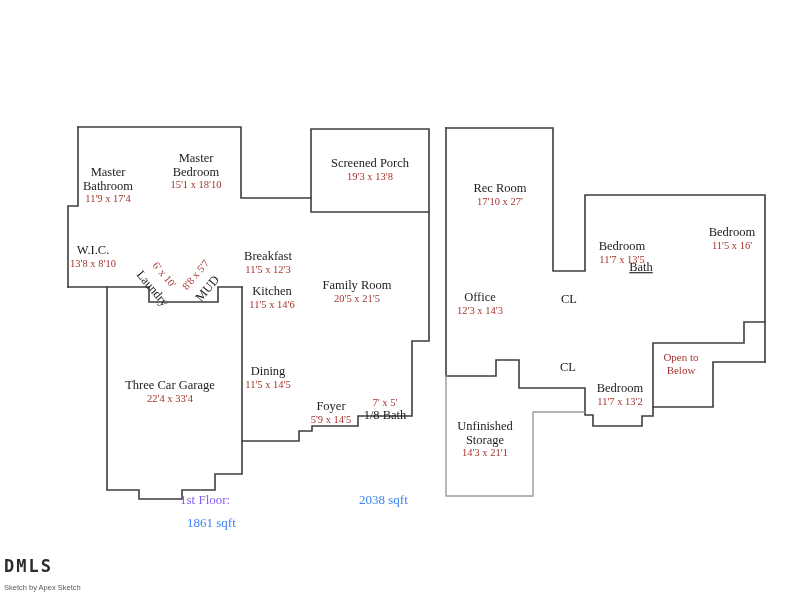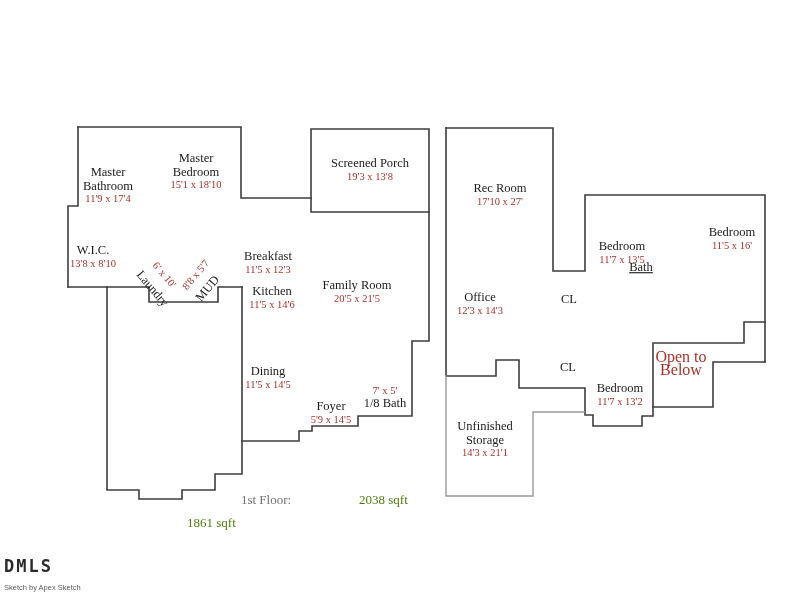--- a/index.html
+++ b/index.html
@@ -4,26 +4,26 @@
 <style>
   html,body{margin:0;padding:0;background:#fff;}
   #canvas{position:relative;width:805px;height:600px;background:#ffffff;overflow:hidden;
           font-family:"Liberation Serif",serif;}
   #walls{position:absolute;left:0;top:0;}
   .room{position:absolute;transform:translate(-50%,-50%);text-align:center;}
   .rname{font:12.5px/13.5px "Liberation Serif",serif;color:#1c1c1c;white-space:pre-line;}
   .rdims{font:10.5px/12px "Liberation Serif",serif;color:#a5342c;white-space:pre-line;}
   .rot-cw{transform:translate(-50%,-50%) rotate(50deg);}
   .rot-ccw{transform:translate(-50%,-50%) rotate(-50deg);}
-  .otb .rdims{font-size:16px;line-height:12.5px;}
+  .otb .rdims{font-size:11px;line-height:12.5px;}
   .summary{position:absolute;left:180px;top:492px;}
   .srow{display:flex;align-items:baseline;margin-bottom:7px;}
-  .slabel{display:inline-block;width:172px;text-align:center;
-          font:13px "Liberation Serif",serif;color:#737373;}
-  .svalue{margin-left:7px;font:13px "Liberation Serif",serif;color:#4d7c0f;}
+  .slabel{display:inline-block;width:172px;text-align:left;
+          font:13px "Liberation Serif",serif;color:#8b5cf6;}
+  .svalue{margin-left:7px;font:13px "Liberation Serif",serif;color:#3b82f6;}
   .logo{position:absolute;left:4px;top:556px;font:bold 17px "DejaVu Sans Mono",monospace;
         letter-spacing:2px;color:#2b2b2b;text-align:right;}
   .credit{position:absolute;left:4px;top:583px;font:7.5px "Liberation Sans",sans-serif;color:#5a5a5a;}
 </style>
 </head>
 <body>
 
 <div id="canvas">
 
   <svg id="walls" width="805" height="600" viewBox="0 0 805 600">
@@ -84,25 +84,29 @@
     <div class="rdims">11'5 x 14'6</div>
   </div>
   <div class="room" style="left:357px;top:292px;">
     <div class="rname">Family Room</div>
     <div class="rdims">20'5 x 21'5</div>
   </div>
   <div class="room" style="left:268px;top:378px;">
     <div class="rname">Dining</div>
     <div class="rdims">11'5 x 14'5</div>
   </div>
+  <div class="room" style="left:170px;top:392px;">
+    <div class="rname">Three Car Garage</div>
+    <div class="rdims">22'4 x 33'4</div>
+  </div>
   <div class="room" style="left:331px;top:413px;">
     <div class="rname">Foyer</div>
     <div class="rdims">5'9 x 14'5</div>
   </div>
-  <div class="room" style="left:385px;top:398px;">
+  <div class="room" style="left:385px;top:410px;">
     <div class="rdims">7' x 5'</div>
     <div class="rname">1/8 Bath</div>
   </div>
 
   <div class="room" style="left:500px;top:195px;">
     <div class="rname">Rec Room</div>
     <div class="rdims">17'10 x 27'</div>
   </div>
   <div class="room" style="left:480px;top:304px;">
     <div class="rname">Office</div>

